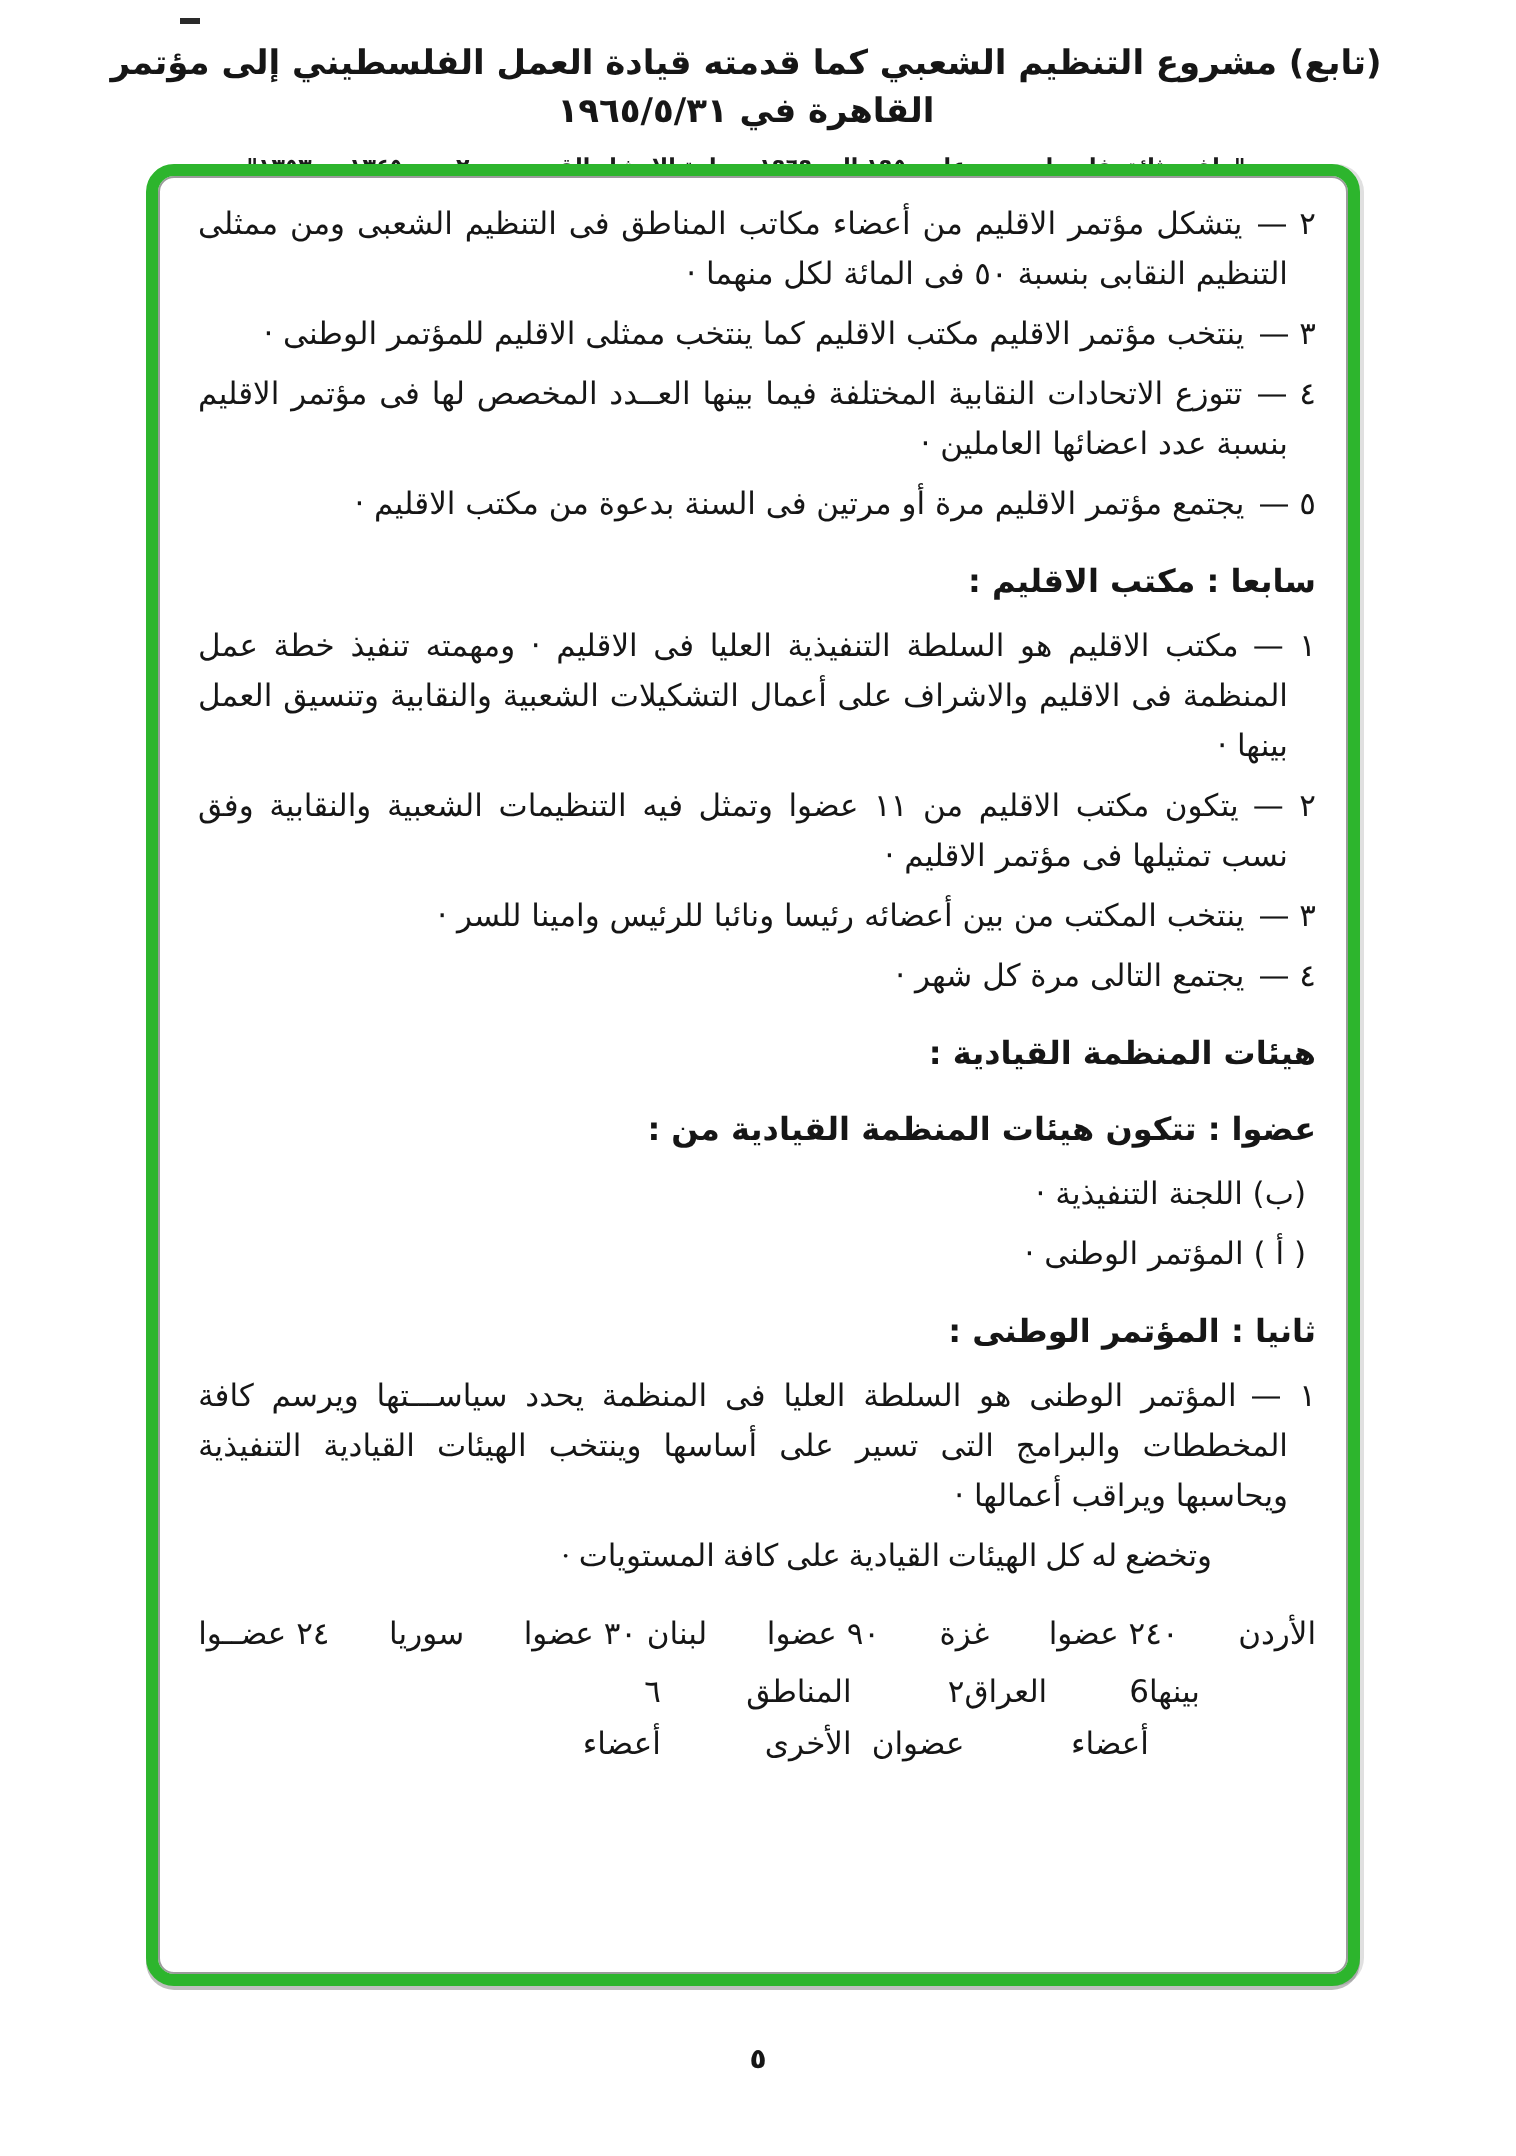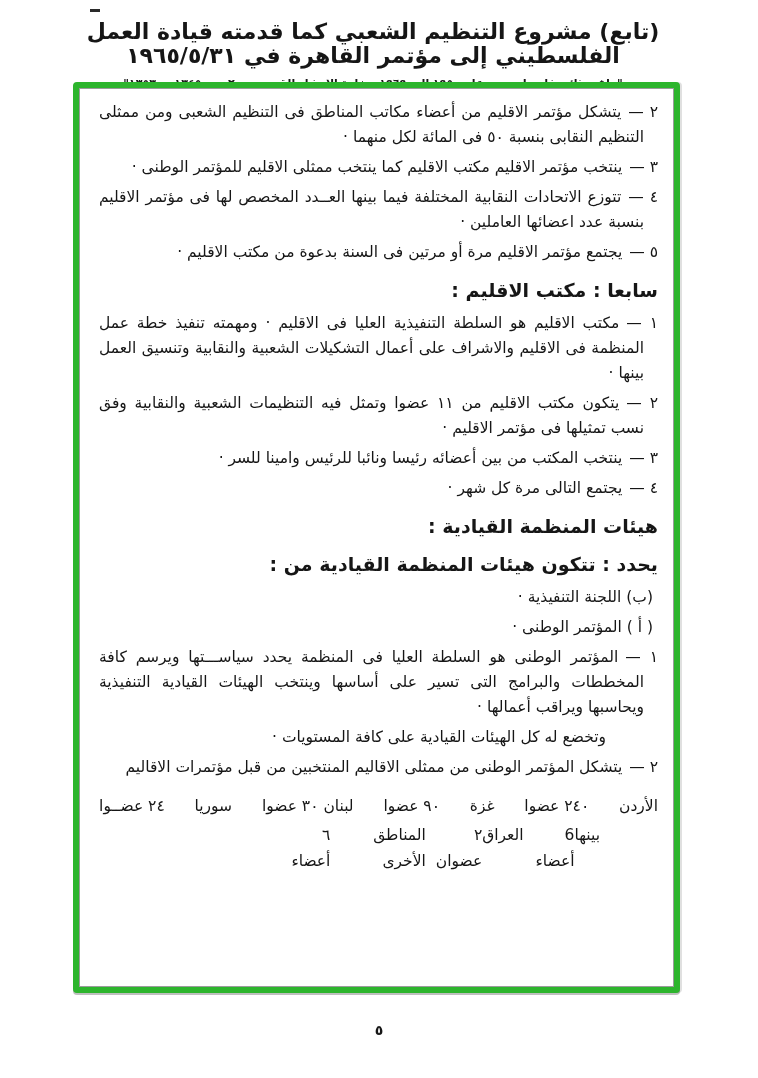--- a/index.html
+++ b/index.html
@@ -5,42 +5,42 @@
   html,body { margin:0; padding:0; }
   .page {
     position:relative; width:758px; height:1078px;
     background:#ffffff; overflow:hidden;
     font-family:"DejaVu Sans","Liberation Serif",sans-serif;
     color:#161616;
   }
   .scan-dash { position:absolute; top:9px; left:90px; width:10px; height:3px; background:#2a2a2a; }
 
   .header { position:absolute; top:20px; right:52px; left:40px; text-align:center; direction:rtl; }
-  .title  { font-size:22px; font-weight:bold; line-height:24px; letter-spacing:0; }
+  .title  { font-size:17px; font-weight:bold; line-height:24px; letter-spacing:0; }
   .source { font-size:11px; font-weight:bold; margin-top:9px; color:#1b1b1b; }
 
   .frame {
     position:absolute; top:82px; left:73px; width:607px; height:911px;
     box-sizing:border-box;
-    border:6px solid #2db52d; border-radius:4px;
+    border:6px solid #2db52d; border-radius:14px;
     box-shadow: inset 0 0 0 1px rgba(55,55,55,.5), 0 2px 0 rgba(0,0,0,.25), 2px 0 0 rgba(0,0,0,.12);
     padding:12px 16px 0 20px;
     direction:rtl; overflow:hidden; background:#fff;
   }
 
   .item, .sub, .plain {
     font-size:15.5px; line-height:25px; margin:0 0 5px;
     text-align:justify; text-align-last:right;
   }
   .item { padding-right:14px; text-indent:-14px; }
   .num  { margin-left:7px; white-space:nowrap; }
   .sub  { padding-right:5px; }
-  .plain{ padding-right:52px; }
+  .plain{ padding-right:52px;font-family:Liberation Serif, serif; }
 
-  .h { font-size:19px; font-weight:bold; line-height:25px; margin:13px 0 8px; }
+  .h { font-size:16px; font-weight:bold; line-height:25px; margin:13px 0 8px; }
 
   .members-table { margin-top:13px; font-size:15.5px; }
   .trow { display:flex; justify-content:space-between; line-height:26px; }
   .trow2 { margin-top:3px; margin-right:58px; margin-left:182px; }
 
   .pagenum { position:absolute; top:1022px; left:0; width:100%; text-align:center;
              font-size:14px; font-weight:bold; }
 </style>
 </head>
 <body>
@@ -69,32 +69,32 @@
     <p class="item"><span class="num">١ —</span><span>مكتب الاقليم هو السلطة التنفيذية العليا فى الاقليم · ومهمته تنفيذ خطة عمل المنظمة فى الاقليم والاشراف على أعمال التشكيلات الشعبية والنقابية وتنسيق العمل بينها ·</span></p>
 
     <p class="item"><span class="num">٢ —</span><span>يتكون مكتب الاقليم من ١١ عضوا وتمثل فيه التنظيمات الشعبية والنقابية وفق نسب تمثيلها فى مؤتمر الاقليم ·</span></p>
 
     <p class="item"><span class="num">٣ —</span><span>ينتخب المكتب من بين أعضائه رئيسا ونائبا للرئيس وامينا للسر ·</span></p>
 
     <p class="item"><span class="num">٤ —</span><span>يجتمع التالى مرة كل شهر ·</span></p>
 
     <h3 class="h">هيئات المنظمة القيادية :</h3>
 
-    <h3 class="h">يحدد : تتكون هيئات المنظمة القيادية من :</h3>
+    <h3 class="h">عضوا : تتكون هيئات المنظمة القيادية من :</h3>
 
     <p class="sub">(ب) اللجنة التنفيذية ·</p>
 
     <p class="sub">( أ ) المؤتمر الوطنى ·</p>
 
+    <h3 class="h">ثانيا : المؤتمر الوطنى :</h3>
 
     <p class="item"><span class="num">١ —</span><span>المؤتمر الوطنى هو السلطة العليا فى المنظمة يحدد سياســـتها ويرسم كافة المخططات والبرامج التى تسير على أساسها وينتخب الهيئات القيادية التنفيذية ويحاسبها ويراقب أعمالها ·</span></p>
 
     <p class="plain">وتخضع له كل الهيئات القيادية على كافة المستويات ·</p>
 
-    <p class="item"><span class="num">٢ —</span><span>يتشكل المؤتمر الوطنى من ممثلى الاقاليم المنتخبين من قبل مؤتمرات الاقاليم</span></p>
 
 
     <div class="members-table">
       <div class="trow">
         <span>الأردن</span>
         <span>٢٤٠ عضوا</span>
         <span>غزة</span>
         <span>٩٠ عضوا</span>
         <span>لبنان ٣٠ عضوا</span>
         <span>سوريا</span>

